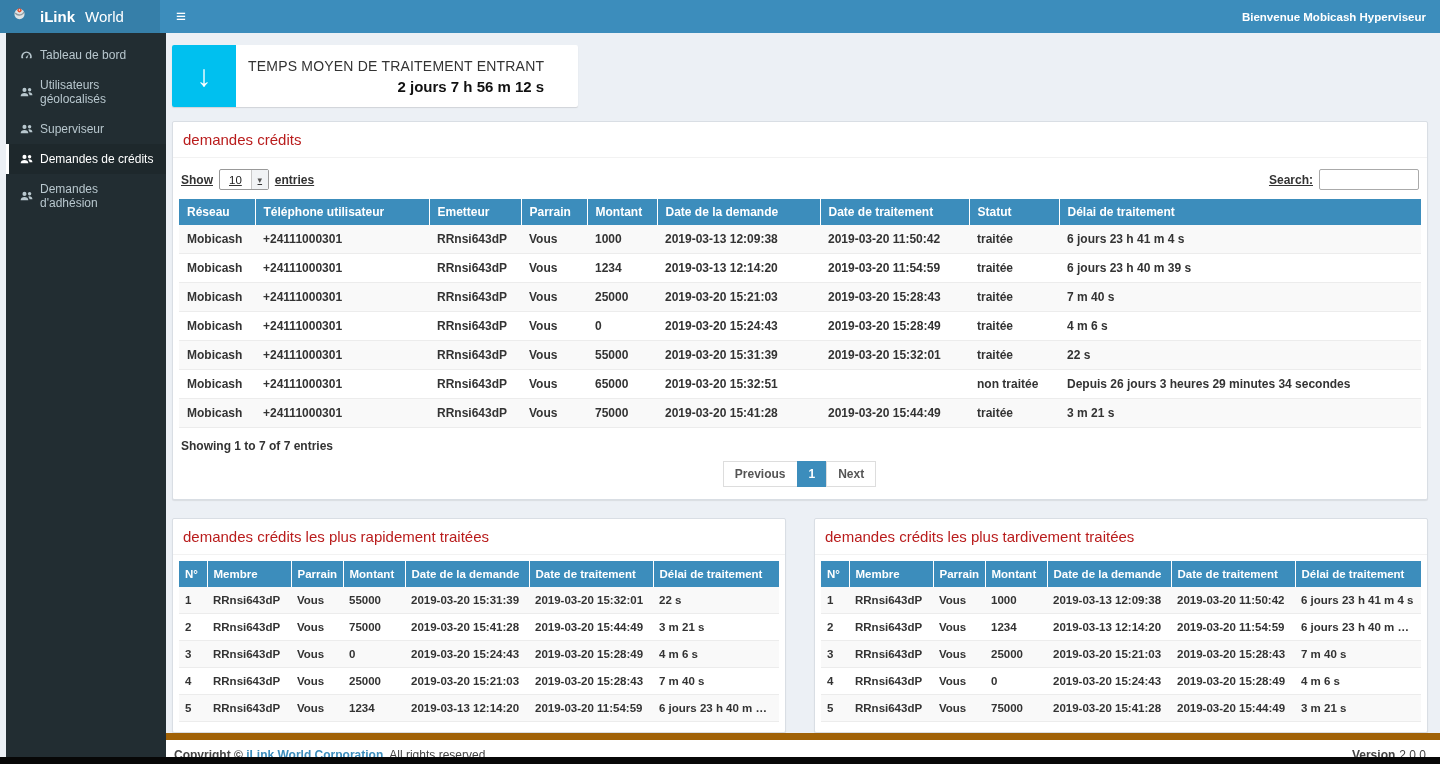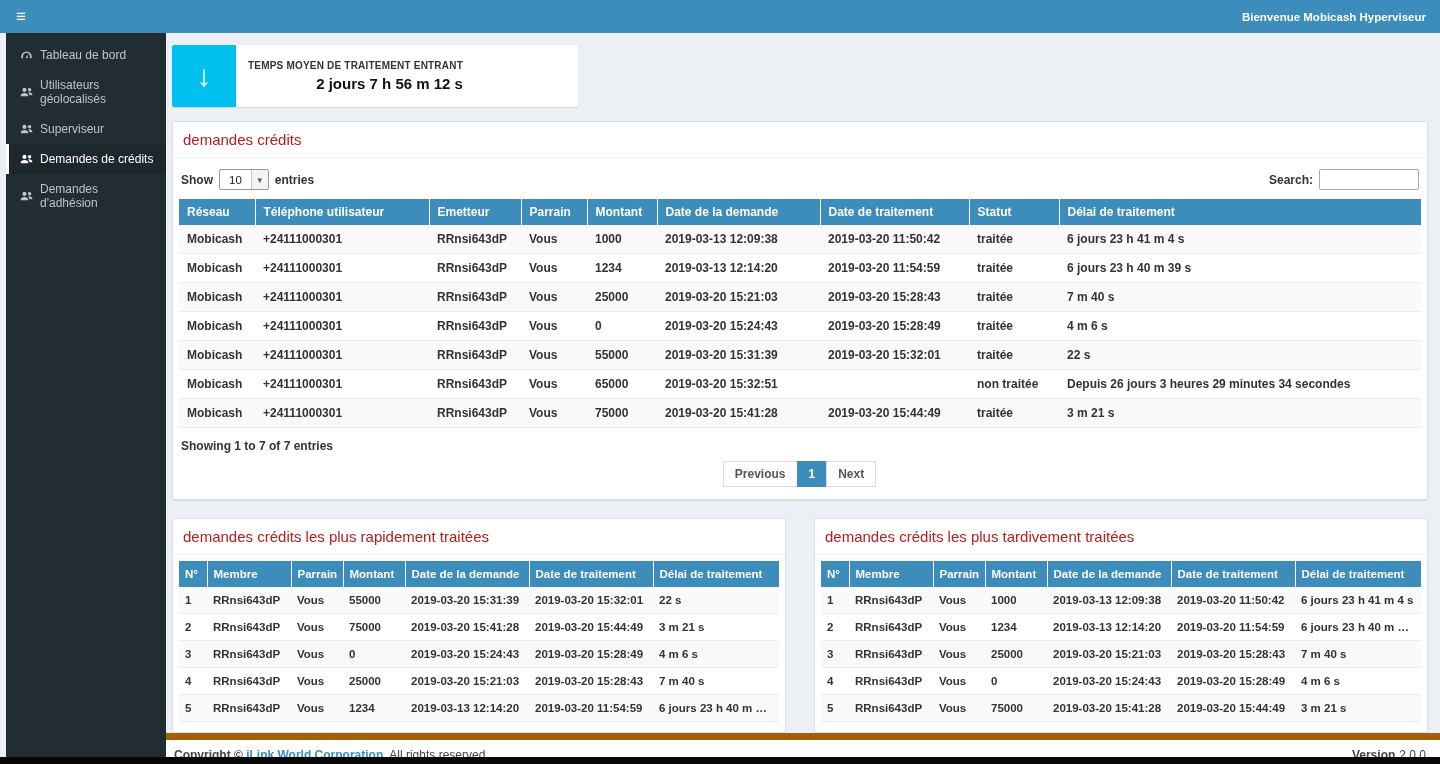--- a/index.html
+++ b/index.html
@@ -21,29 +21,29 @@
   .side-item.active { background:#1e282c; color:#fff; border-left-color:#fff; }
   .s-icon { width:13px; height:13px; flex:none; display:flex; }
   .s-icon svg { width:13px; height:13px; fill:currentColor; }
   
   .main { position:absolute; top:33px; left:160px; right:0; bottom:7px; background:#ecf0f5; display:flex; flex-direction:column; overflow:hidden; }
   .content { padding:12px 12px 0 12px; }
   
   .info-box { width:406px; background:#fff; display:flex; border-radius:2px; box-shadow:0 1px 1px rgba(0,0,0,.12); margin-bottom:14px; }
   .info-icon { width:64px; min-height:62px; background:#00c0ef; color:#fff; display:flex; align-items:center; justify-content:center; font-size:30px; font-weight:700; border-radius:2px 0 0 2px; }
   .info-content { padding:9px 12px; display:flex; flex-direction:column; justify-content:center; }
-  .info-label { font-size:10px; font-weight:700; color:#333; letter-spacing:.2px; }
+  .info-label { font-size:14px; font-weight:400; color:#333; letter-spacing:.2px; }
   .info-value { font-size:15px; font-weight:700; color:#111; margin-top:4px;text-align:right; }
   
   .box { background:#fff; border:1px solid #d9dee4; border-radius:2px; box-shadow:0 1px 1px rgba(0,0,0,.08); margin-bottom:18px; }
   .box-header { padding:9px 10px; border-bottom:1px solid #f2f2f2; }
   .box-title { font-size:15px; font-weight:500; color:#b91c1c; }
   .box-body { padding:6px 6px 10px 6px; }
   
-  .dt-controls { display:flex; justify-content:space-between; align-items:center; padding:5px 2px 9px 2px; font-size:12px; font-weight:700; color:#333; }
+  .dt-controls { display:flex; justify-content:space-between; align-items:center; padding:5px 2px 9px 2px; font-size:12px; font-weight:700; color:#333;text-decoration:underline; }
   .dt-length { display:flex; align-items:center; gap:6px; }
   .fake-select { display:inline-flex; align-items:stretch; height:21px; border:1px solid #999; border-radius:2px; background:#fff; cursor:pointer; font-weight:400; }
   .fake-select .val { display:flex; align-items:center; padding:0 9px; font-size:11.5px; color:#222; }
   .fake-select .arrow { width:17px; display:flex; align-items:center; justify-content:center; font-size:9px; color:#555; background:#f1f3f5; border-left:1px solid #c8c8c8; }
   .dt-search { display:flex; align-items:center; gap:6px; }
   .dt-search input { width:100px; height:21px; border:1px solid #aaa; border-radius:2px; padding:0 5px; font-size:12px; font-family:inherit; }
   
   .tbl { width:100%; border-collapse:collapse; table-layout:fixed; }
   .tbl th { background:#3c8dbc; color:#fff; text-align:left; font-weight:700; padding:6px 8px; font-size:12px; border-right:1px solid rgba(255,255,255,.38); white-space:nowrap; overflow:hidden; cursor:pointer; }
   .tbl th:last-child { border-right:none; }
@@ -69,20 +69,32 @@
   .f-bold { font-weight:700; }
   .company-link { color:#3c8dbc; font-weight:700; text-decoration:none; cursor:pointer; }
   .version-val { font-weight:400; margin-left:4px; }
   
   .bottom-strip { position:absolute; left:0; right:0; bottom:0; height:7px; background:#070707; z-index:10; }
 </style>
 </head>
 <body>
 
 <header class="topbar">
+  <div class="brand">
+    <span class="s-icon" style="width:20px;height:20px;">
+      <svg viewBox="0 0 22 22" width="20" height="20">
+        <circle cx="11" cy="12" r="8.6" fill="#dfe4e6"></circle>
+        <path d="M3.6 10.2c2.6 2.9 7 3.9 10.5 2.6 2.2-.8 3.7-2.3 4.2-4.2" fill="none" stroke="#8d9aa0" stroke-width="2.2"></path>
+        <circle cx="11" cy="5.6" r="3.5" fill="#e4502e"></circle>
+        <circle cx="11" cy="5.2" r="1.2" fill="#fff"></circle>
+      </svg>
+    </span>
+    <span class="b1">iLink</span>
+      <span class="b2">World</span>
+  </div>
   <div class="hamburger">
     <span>≡</span>
   </div>
   <div class="topbar-right">Bienvenue Mobicash Hyperviseur</div>
 </header>
 
 <aside class="sidebar">
   <div class="side-item">
     <span class="s-icon">
       <svg viewBox="0 0 16 16">

